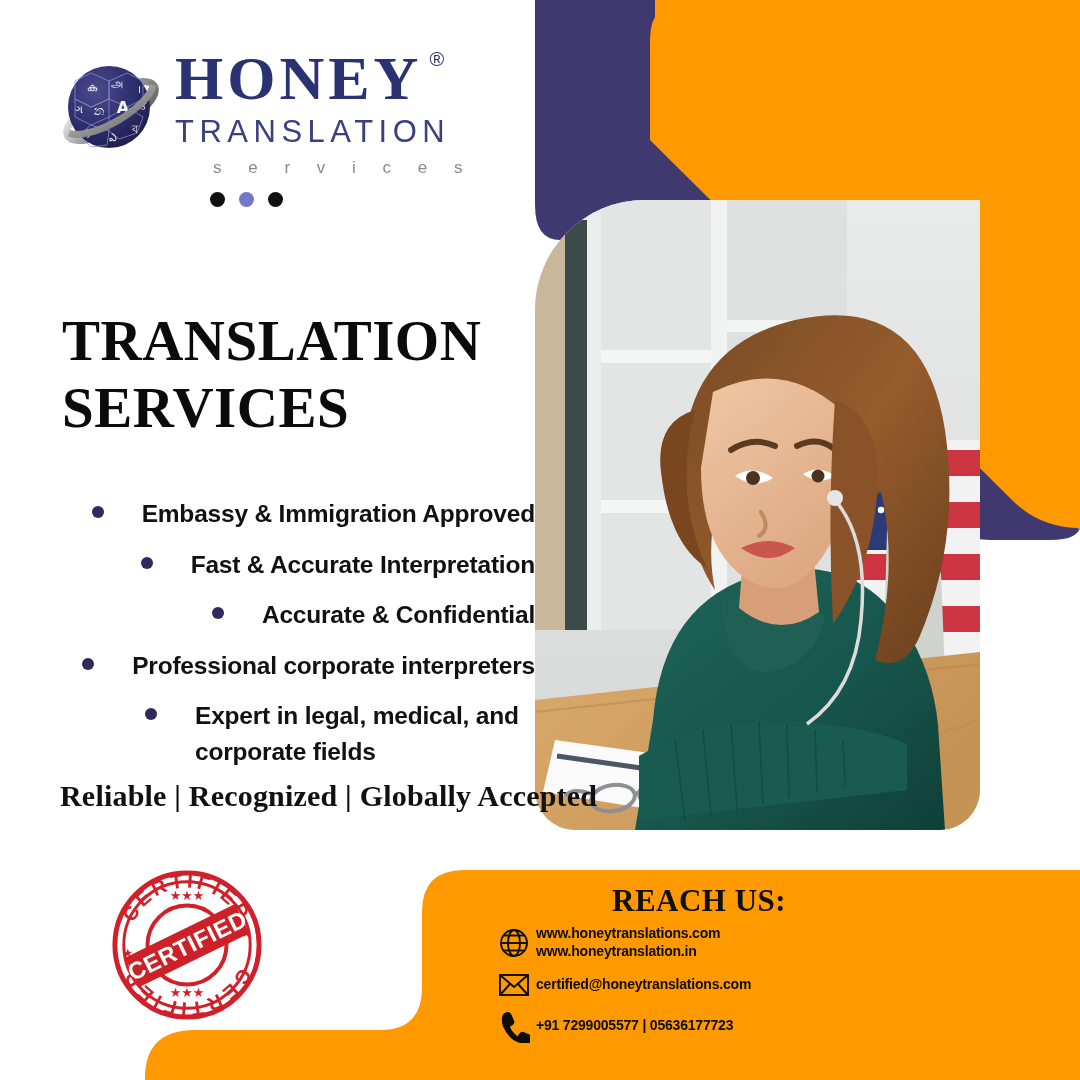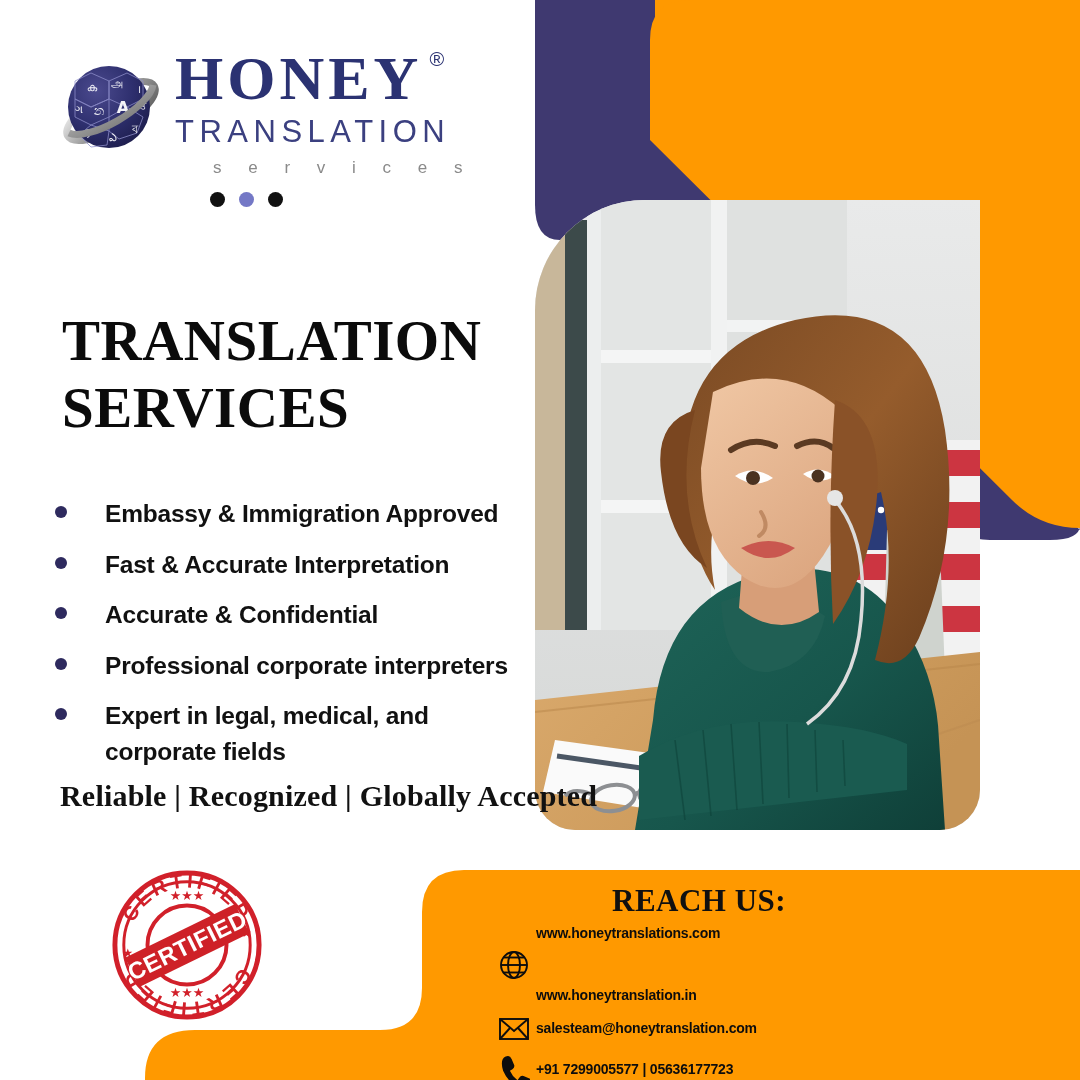--- a/index.html
+++ b/index.html
@@ -62,21 +62,21 @@
   }
   .h-main{
     position:absolute; left:62px; top:308px; width:470px;
     font-family:"Liberation Serif", serif;
     font-size:57px; font-weight:700; color:#0b0b0b;
     line-height:1.17; letter-spacing:0.5px;
   }
 
   
   .bullets{ position:absolute; left:55px; top:496px; width:480px; }
-  .bullet-row{ display:flex; align-items:flex-start; margin-bottom:15px; }
+  .bullet-row{ display:flex; align-items:flex-start; margin-bottom:15px;justify-content:flex-end; }
   .bullet-row:last-child{ margin-bottom:0; }
   .bdot{
     width:12px; height:12px; border-radius:50%;
     background:#2e2a5e; margin-top:10px; flex:0 0 12px;
   }
   .btext{
     margin-left:38px;
     font-family:"Liberation Sans", sans-serif;
     font-size:24.5px; font-weight:700; color:#111;
     line-height:1.45; letter-spacing:-0.2px;
@@ -101,21 +101,21 @@
     letter-spacing:0.5px;
   }
   .contact-list{ position:absolute; left:492px; top:925px; width:560px; }
   .crow{ display:flex; align-items:center; margin-bottom:9px; }
   .cicon{ width:44px; flex:0 0 44px; display:flex; align-items:center; justify-content:center; }
   .ctext{
     font-family:"Liberation Sans", sans-serif;
     font-size:14px; font-weight:700; color:#0d0d0d;
     line-height:1.28; letter-spacing:-0.2px;
   }
-  .ctext .line2{ display:block;margin-top:44px; }
+  .ctext .line2{ display:block; }
 </style>
 </head>
 <body>
 
 <div id="poster">
 
   <svg class="bg-svg" viewBox="0 0 1080 1080">
 
     <path d="
       M 535 0
@@ -432,21 +432,21 @@
 
     <div class="crow">
       <span class="cicon">
         <svg width="34" height="30" viewBox="0 0 34 30" fill="none" stroke="#0d0d0d" stroke-width="1.9">
           <rect x="3" y="5" width="28" height="20"></rect>
           <path d="M3 5 L17 17 L31 5"></path>
           <path d="M3 25 L13 14"></path>
           <path d="M31 25 L21 14"></path>
         </svg>
       </span>
-      <span class="ctext">salesteam@honeytranslation.com</span>
+      <span class="ctext">certified@honeytranslations.com</span>
     </div>
 
     <div class="crow">
       <span class="cicon">
         <svg width="32" height="34" viewBox="0 0 32 34" fill="#0d0d0d">
           <path d="M7 3 q5 -2 7 3 l3 7 q1 3 -2 5 l-3 2 q3 7 9 11 l2 -3 q2 -3 5 -2 l7 3
                    q5 2 3 7 q-2 5 -9 4 Q12 38 4 20 Q0 6 7 3 Z" transform="scale(0.85) translate(2,1)"></path>
         </svg>
       </span>
       <span class="ctext">+91 7299005577  |  05636177723</span>

